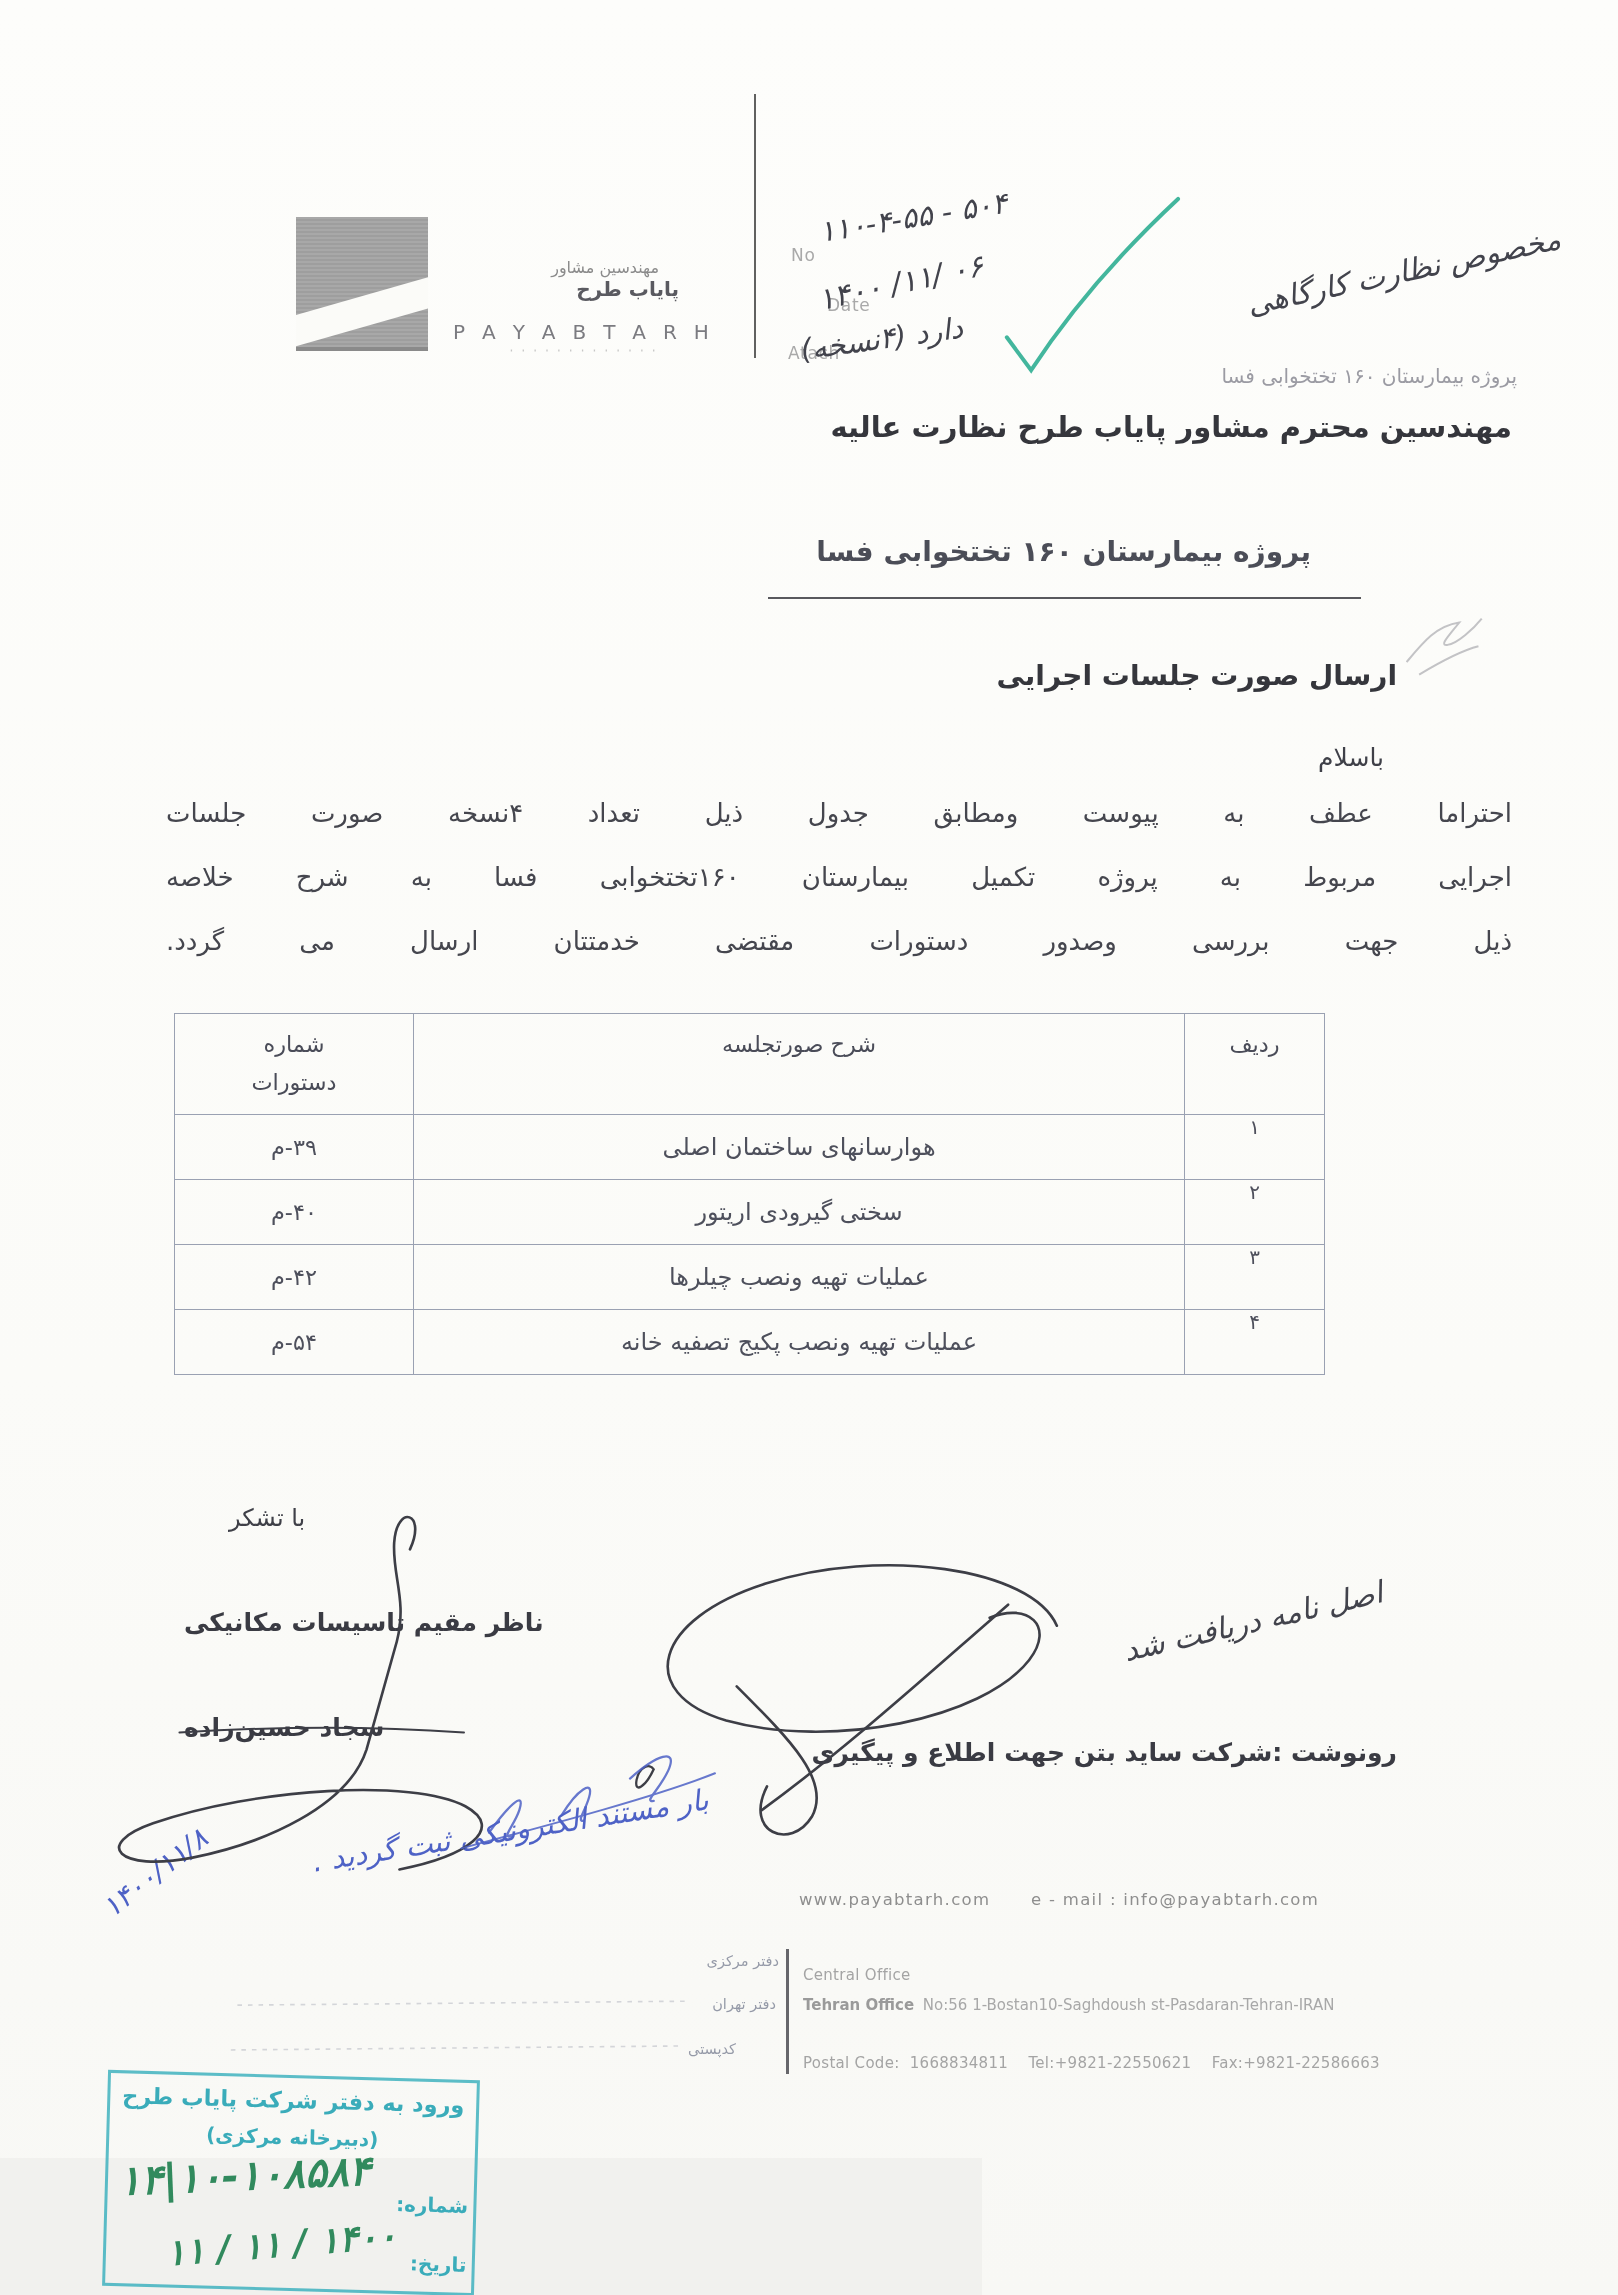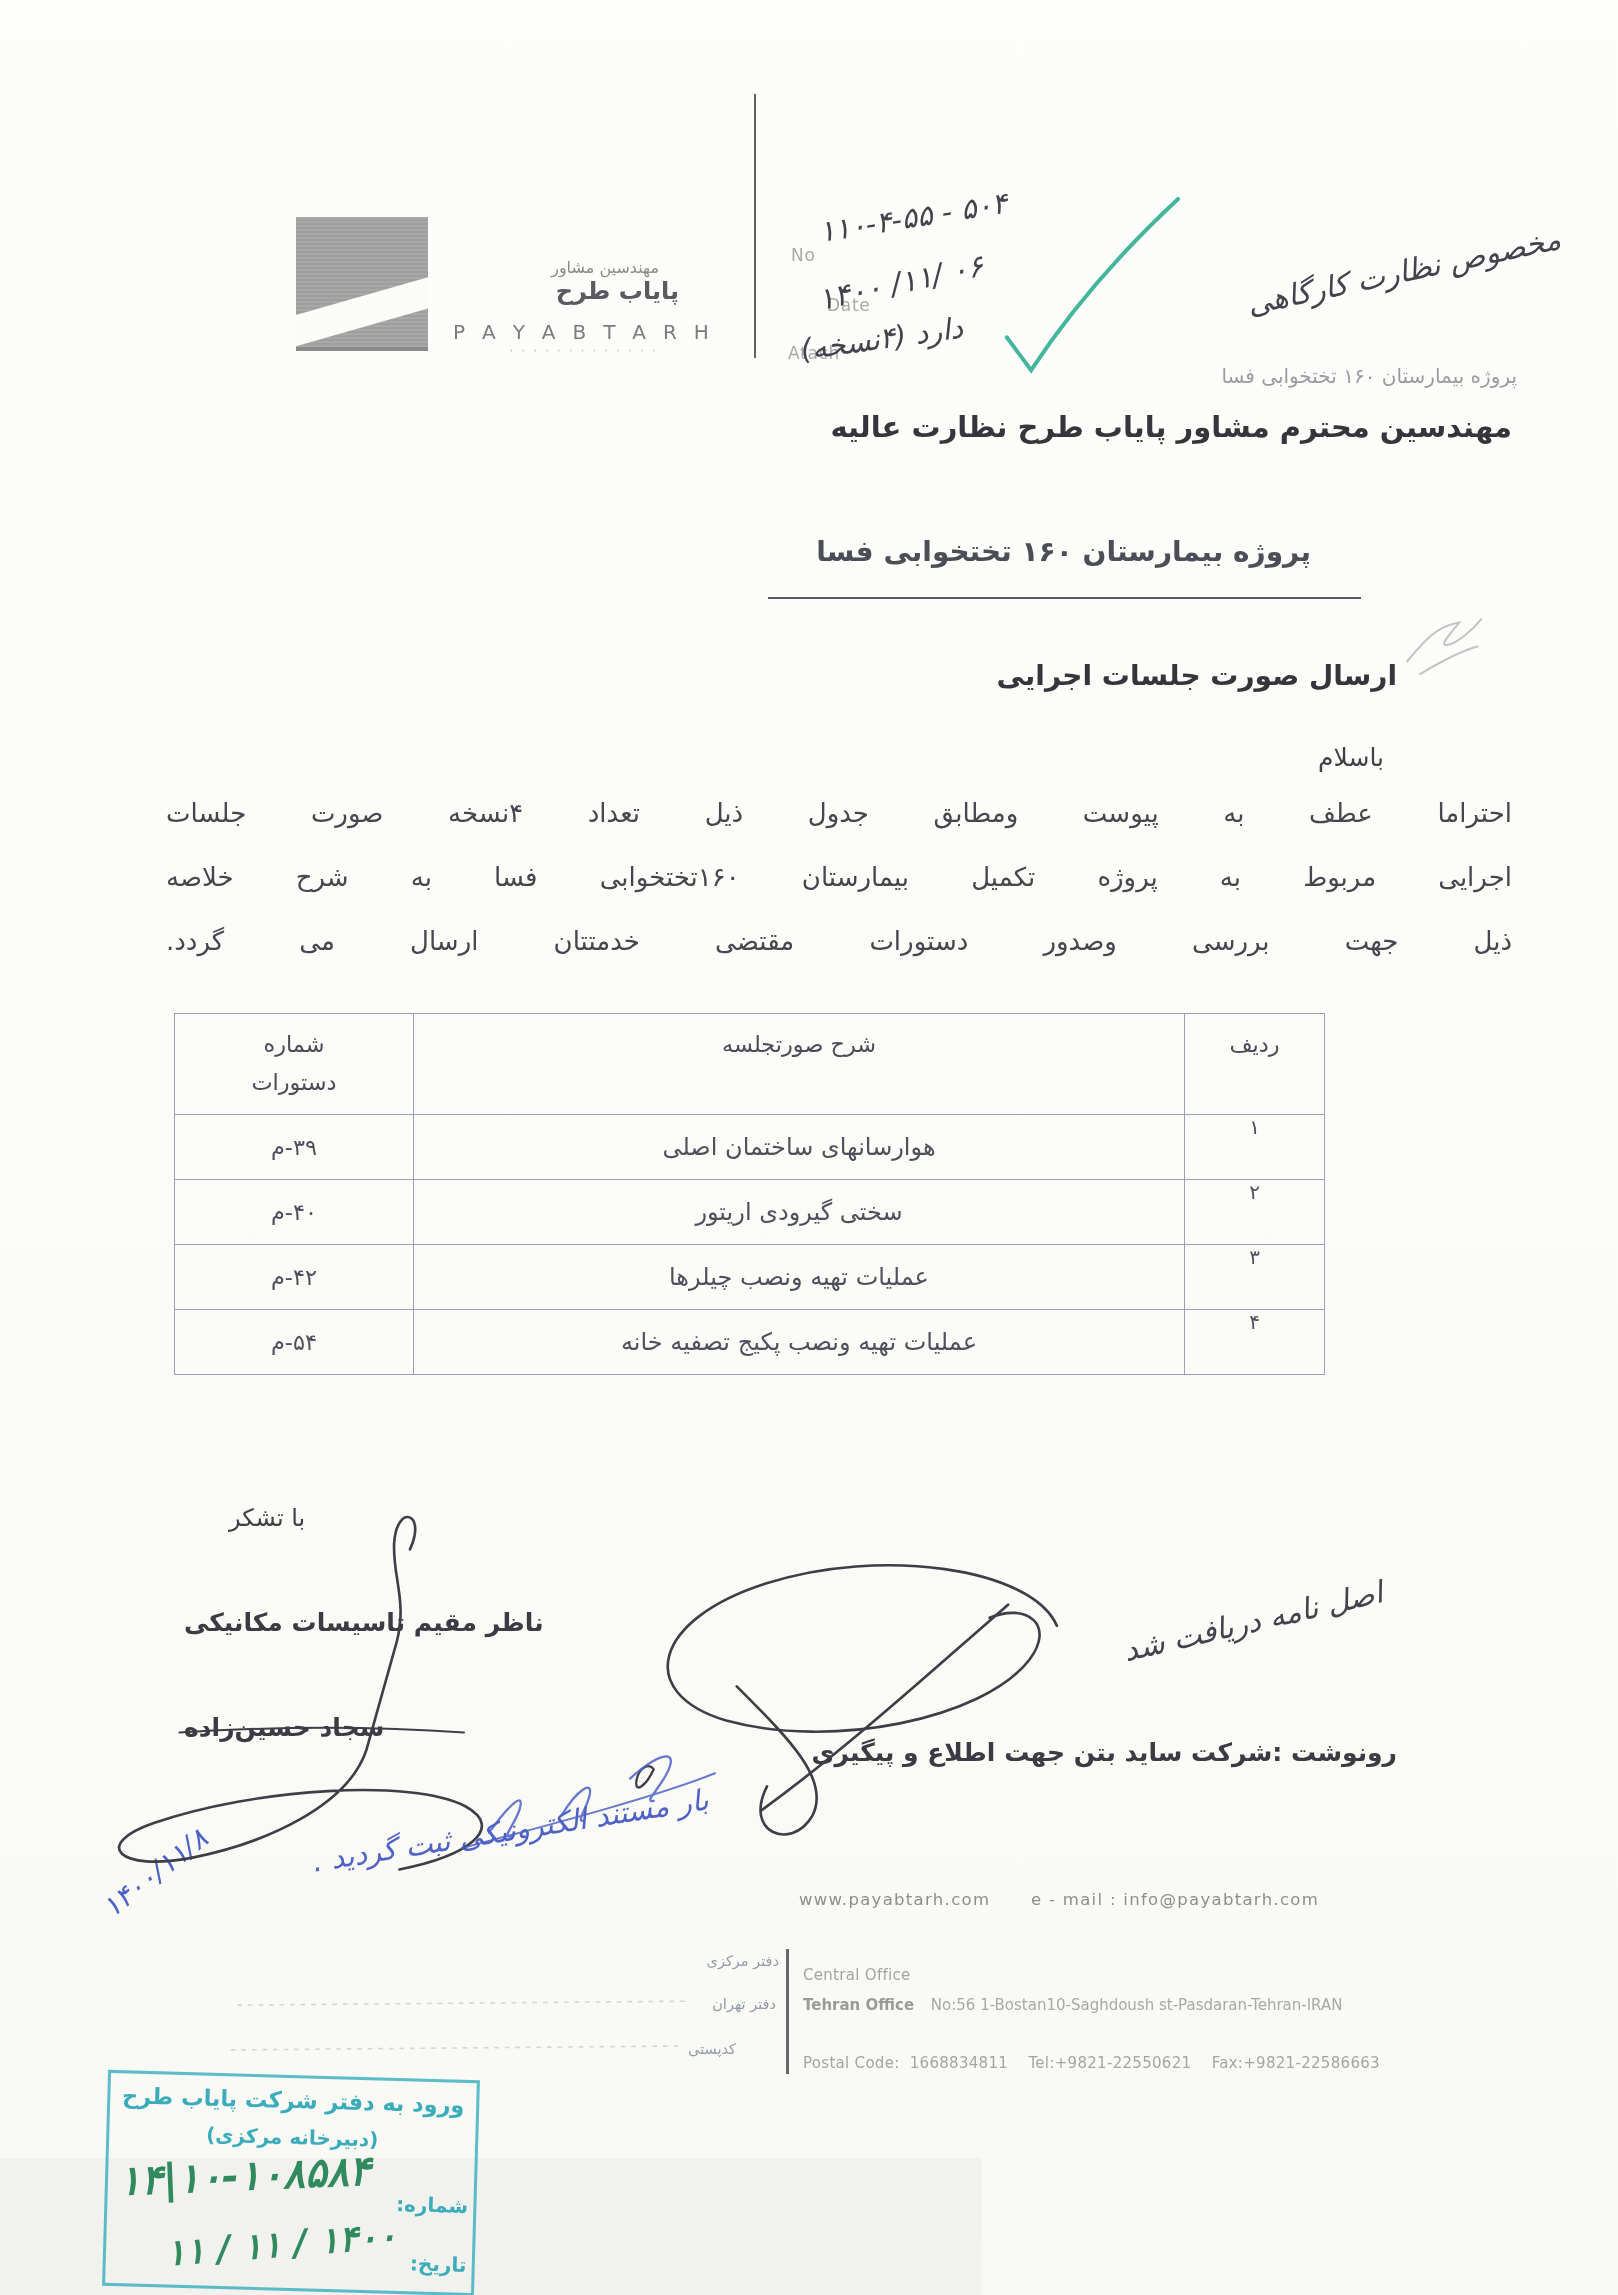--- a/index.html
+++ b/index.html
@@ -67,21 +67,21 @@
 
 <div class="page">
 
   <div class="abs" style="left:0;top:2158px;width:982px;height:138px;background:#ebebe8;opacity:.55;z-index:0;"></div>
 
   <div class="abs logo">
     <div class="stripe"></div>
   </div>
 
   <div class="abs rtl nowrap" style="right:960px;top:258px;font-size:16px;color:#8b8b8b;">مهندسین مشاور</div>
-  <div class="abs rtl nowrap" style="right:940px;top:277px;font-size:24px;font-weight:bold;color:#5a5a60;">پایاب طرح</div>
+  <div class="abs rtl nowrap" style="right:940px;top:277px;font-size:20px;font-weight:bold;color:#5a5a60;">پایاب طرح</div>
   <div class="abs nowrap" style="left:453px;top:320px;font-size:20px;color:#7b7b80;letter-spacing:5.3px;">P A Y A B T A R H</div>
 
   <div class="abs" style="left:754px;top:94px;width:2px;height:264px;background:#3a3a3a;opacity:.8;"></div>
 
   <div class="abs label-en" style="left:791px;top:245px;">No</div>
   <div class="abs hw nowrap" dir="ltr" style="left:822px;top:215px;font-size:29px;transform:rotate(-9deg);transform-origin:left bottom;">۱۱۰-۴-۵۵ - ۵۰۴</div>
 
   <div class="abs label-en" style="left:791px;top:295px;margin-left:36px;">Date</div>
   <div class="abs hw nowrap" dir="ltr" style="left:822px;top:282px;font-size:30px;transform:rotate(-12deg);transform-origin:left bottom;">۱۴۰۰ /۱۱/ ۰۶</div>
 
@@ -158,21 +158,21 @@
   <div class="abs hw nowrap" dir="ltr" style="left:96px;top:1898px;font-size:28px;color:#4e62c6;transform:rotate(-38deg);transform-origin:left top;">۱۴۰۰/۱۱/۸</div>
 
   <div class="abs nowrap" style="left:799px;top:1890px;font-size:16.5px;color:#8e8e8e;letter-spacing:1.3px;">www.payabtarh.com</div>
   <div class="abs nowrap" style="left:1031px;top:1890px;font-size:16.5px;color:#8e8e8e;letter-spacing:1.3px;">e - mail : info@payabtarh.com</div>
 
   <div class="abs" style="left:786px;top:1949px;width:2.6px;height:125px;background:#4c4c52;opacity:.85;"></div>
 
   <div class="abs foot-en nowrap" style="left:803px;top:1954px;">Central Office</div>
   <div class="abs nowrap" style="left:803px;top:1996px;font-size:15px;color:#a8a8a8;">
     <span style="font-weight:bold;color:#9a9a9a;">Tehran Office</span>
-    <span style="margin-left:12px;">No:56 1-Bostan10-Saghdoush st-Pasdaran-Tehran-IRAN</span>
+    <span style="margin-left:4px;">No:56 1-Bostan10-Saghdoush st-Pasdaran-Tehran-IRAN</span>
   </div>
   <div class="abs foot-en nowrap" style="left:803px;top:2042px;white-space:pre;">Postal Code:  1668834811    Tel:+9821-22550621    Fax:+9821-22586663</div>
 
   <div class="abs foot-fa nowrap" style="right:840px;top:1953px;">دفتر مرکزی</div>
   <div class="abs foot-fa nowrap" style="right:843px;top:1996px;">دفتر تهران</div>
   <div class="abs foot-fa nowrap" style="right:883px;top:2041px;">کدپستی</div>
 
   <div class="abs stamp">
     <div class="c" style="top:9.2px;font-size:22.4px;font-weight:bold;">ورود به دفتر شرکت پایاب طرح</div>
     <div class="c" style="top:47px;font-size:20px;font-weight:bold;">(دبیرخانه مرکزی)</div>

